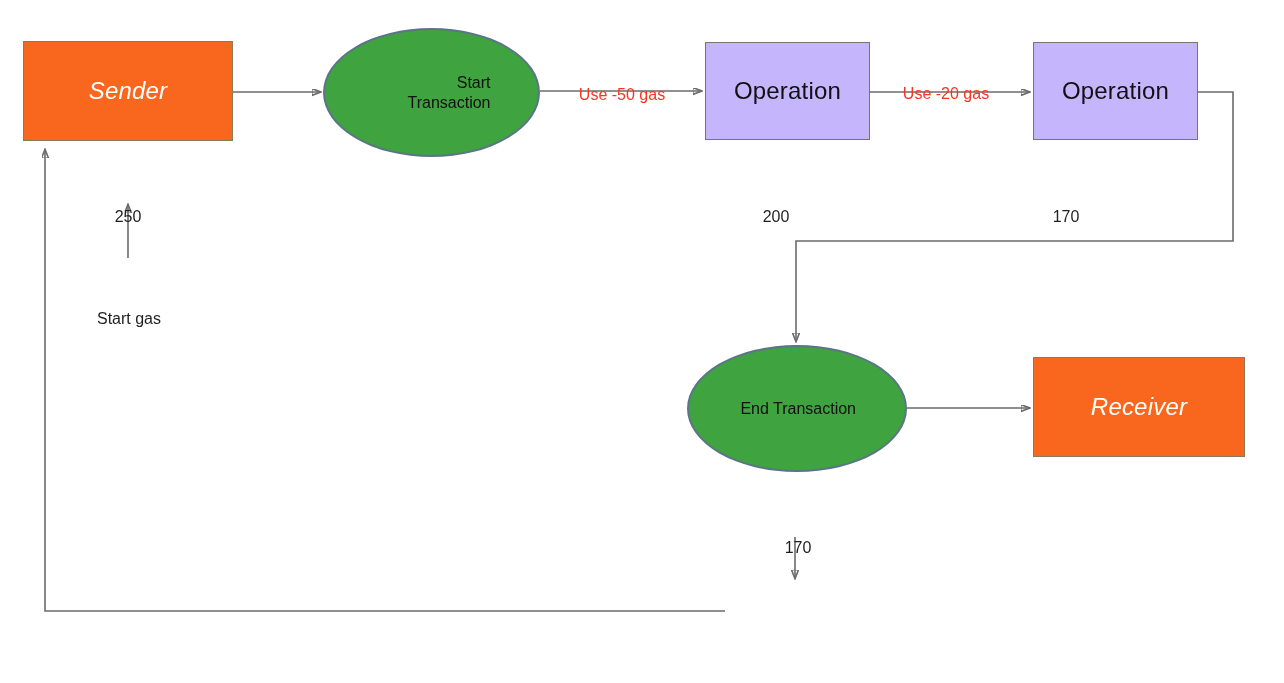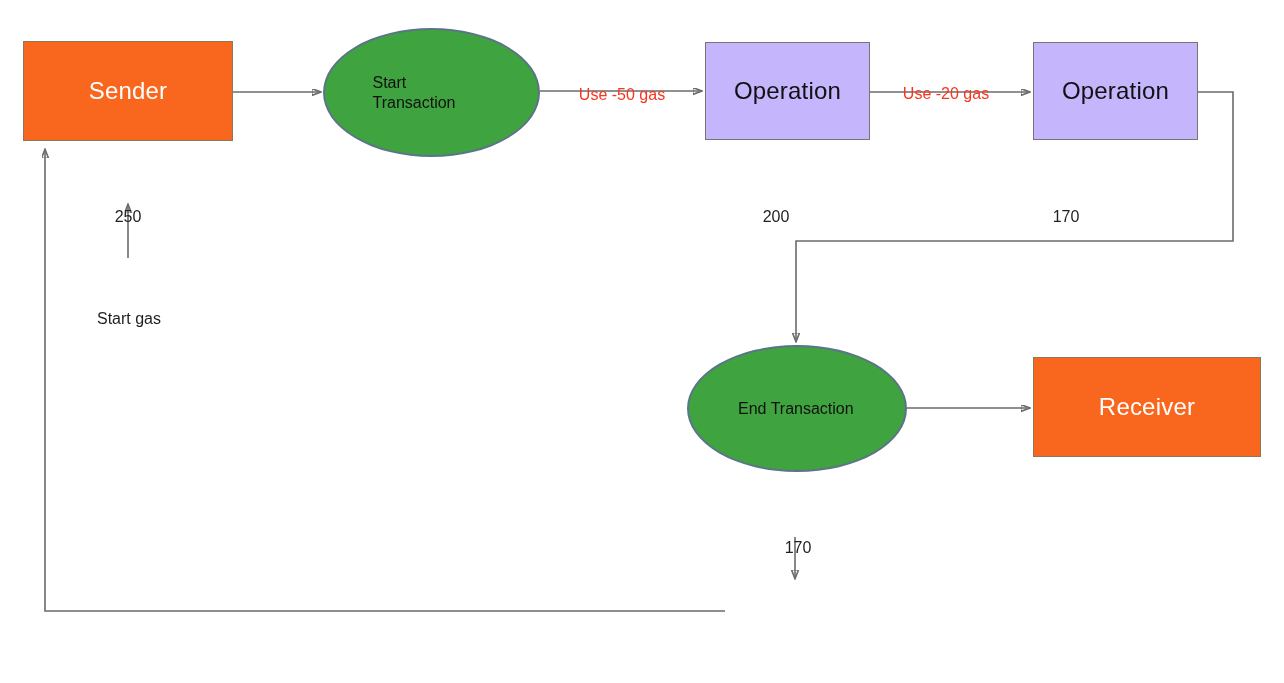--- a/index.html
+++ b/index.html
@@ -34,32 +34,32 @@
   }
   .box.orange{
     background:var(--node-orange);
     border:1px solid #8a7a5a;
   }
   .box-label{
     font-size:24px;
     color:#111111;
     letter-spacing:.2px;
   }
-  .box-label.light{color:#ffffff;}
+  .box-label.light{color:#ffffff;font-style:italic;}
   .ellipse{
     background:var(--node-green);
     border:2.5px solid #5b7487;
     border-radius:50%;
   }
   .ellipse-label{
     font-size:16px;
     line-height:20px;
     color:#111111;
     width:118px;
-    text-align:left;
+    text-align:right;
   }
   .float-label{
     position:absolute;
     transform:translateX(-50%);
     font-size:16px;
     line-height:20px;
     color:#1f1f1f;
     white-space:nowrap;
     text-align:center;
     margin-top:36px;
@@ -105,21 +105,21 @@
   </div>
 
   <div class="node box" style="left:1033px;top:42px;width:165px;height:98px">
     <span class="box-label">Operation</span>
   </div>
 
   <div class="node ellipse" style="left:687px;top:345px;width:220px;height:127px">
     <span class="ellipse-label">End Transaction</span>
   </div>
 
-  <div class="node box orange" style="left:1033px;top:357px;width:228px;height:100px">
+  <div class="node box orange" style="left:1033px;top:357px;width:212px;height:100px">
     <span class="box-label light">Receiver</span>
   </div>
 
   <div class="float-label red" style="left:622px;top:49px">Use -50 gas</div>
   <div class="float-label red" style="left:946px;top:48px">Use -20 gas</div>
 
   <div class="float-label" style="left:128px;top:171px">250</div>
   <div class="float-label" style="left:776px;top:171px">200</div>
   <div class="float-label" style="left:1066px;top:171px">170</div>
   <div class="float-label" style="left:798px;top:502px">170</div>

